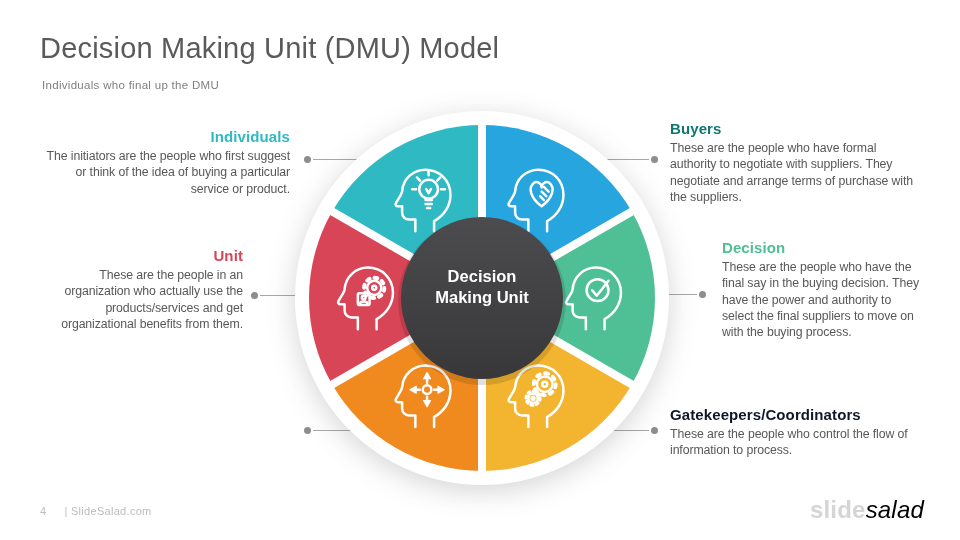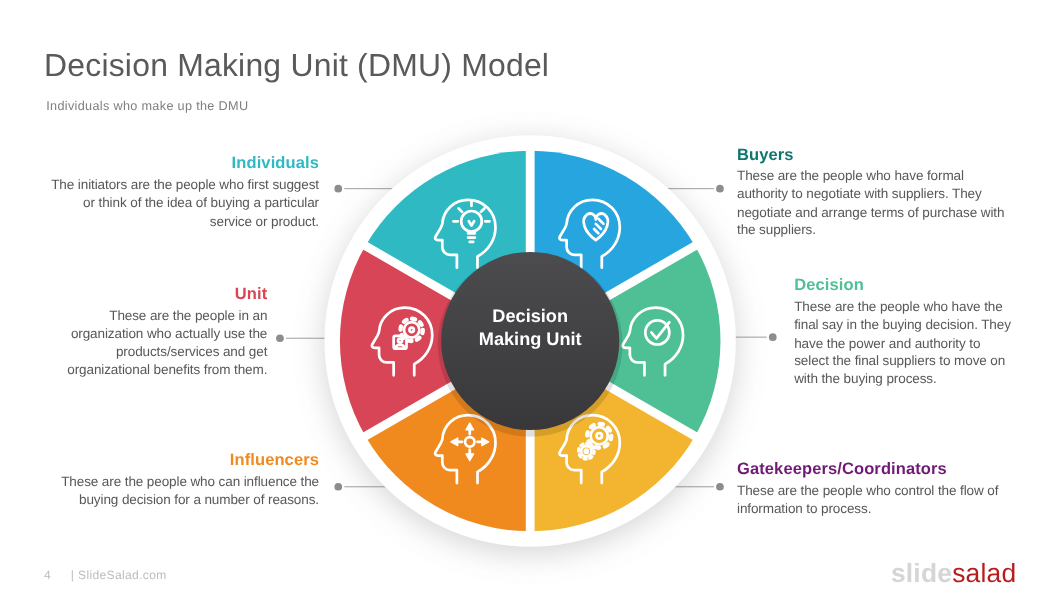--- a/index.html
+++ b/index.html
@@ -1,20 +1,20 @@
 <!DOCTYPE html>
 <html><head>
 <meta charset="utf-8">
 <style>
   html,body{margin:0;padding:0;}
   body{
     width:960px;height:540px;overflow:hidden;background:#ffffff;
     font-family:"Liberation Sans", sans-serif;color:#58595b;position:relative;
   }
-  .slide{position:absolute;inset:0;margin-top:12px;}
+  .slide{position:absolute;inset:0;}
   .title{
     position:absolute;left:40px;top:32px;margin:0;
     font-size:29px;font-weight:400;color:#595a5c;letter-spacing:.2px;
   }
   .subtitle{
     position:absolute;left:42px;top:79px;
     font-size:11.5px;color:#7e7f82;letter-spacing:.3px;
   }
   .role{position:absolute;}
   .role h2{
@@ -39,57 +39,53 @@
     text-align:center;color:#ffffff;font-weight:bold;font-size:16.5px;line-height:1.26;
   }
   .footer-left{
     position:absolute;left:40px;top:505px;font-size:11px;color:#bbbcbe;letter-spacing:.3px;
   }
   .footer-left .pagenum{margin-right:18px;}
   .watermark{
     position:absolute;right:36px;top:496px;font-size:24px;letter-spacing:.2px;
   }
   .watermark .wm-bold{font-weight:bold;color:#d4d5d7;}
-  .watermark .wm-light{font-weight:400;color:#b91c1c;}
+  .watermark .wm-light{font-weight:400;color:#000000;font-style:italic;}
 </style>
 </head>
 <body>
 
 <div class="slide">
 
   <h1 class="title">Decision Making Unit (DMU) Model</h1>
-  <div class="subtitle">Individuals who make up the DMU</div>
+  <div class="subtitle">Individuals who final up the DMU</div>
 
   <div class="role left" style="left:35px;top:128px;width:255px">
     <h2 style="color: rgb(47, 186, 195);">Individuals</h2>
     <p>The initiators are the people who first suggest or think of the idea of buying a particular service or product.</p>
   </div>
 
   <div class="role left" style="left:38px;top:247px;width:205px">
     <h2 style="color: rgb(216, 69, 86);">Unit</h2>
     <p>These are the people in an organization who actually use the products/services and get organizational benefits from them.</p>
   </div>
 
-  <div class="role left" style="left:35px;top:398px;width:255px">
-    <h2 style="color: rgb(240, 138, 30);">Influencers</h2>
-    <p>These are the people who can influence the buying decision for a number of reasons.</p>
-  </div>
 
   <div class="role right" style="left:670px;top:120px;width:248px">
     <h2 style="color: #0f766e;">Buyers</h2>
     <p>These are the people who have formal authority to negotiate with suppliers. They negotiate and arrange terms of purchase with the suppliers.</p>
   </div>
 
   <div class="role right" style="left:722px;top:239px;width:200px">
     <h2 style="color: rgb(79, 192, 150);">Decision</h2>
     <p>These are the people who have the final say in the buying decision. They have the power and authority to select the final suppliers to move on with the buying process.</p>
   </div>
 
   <div class="role right" style="left:670px;top:406px;width:255px">
-    <h2 style="color: #701a75;">Gatekeepers/Coordinators</h2>
+    <h2 style="color: #0f172a;">Gatekeepers/Coordinators</h2>
     <p>These are the people who control the flow of information  to process.</p>
   </div>
 
   <div class="connector" style="left:313px;top:159px;width:56px">
       <span class="dot at-left"></span>
     </div>
   <div class="connector" style="left:260px;top:295px;width:52px">
       <span class="dot at-left"></span>
     </div>
   <div class="connector" style="left:313px;top:430px;width:56px">

